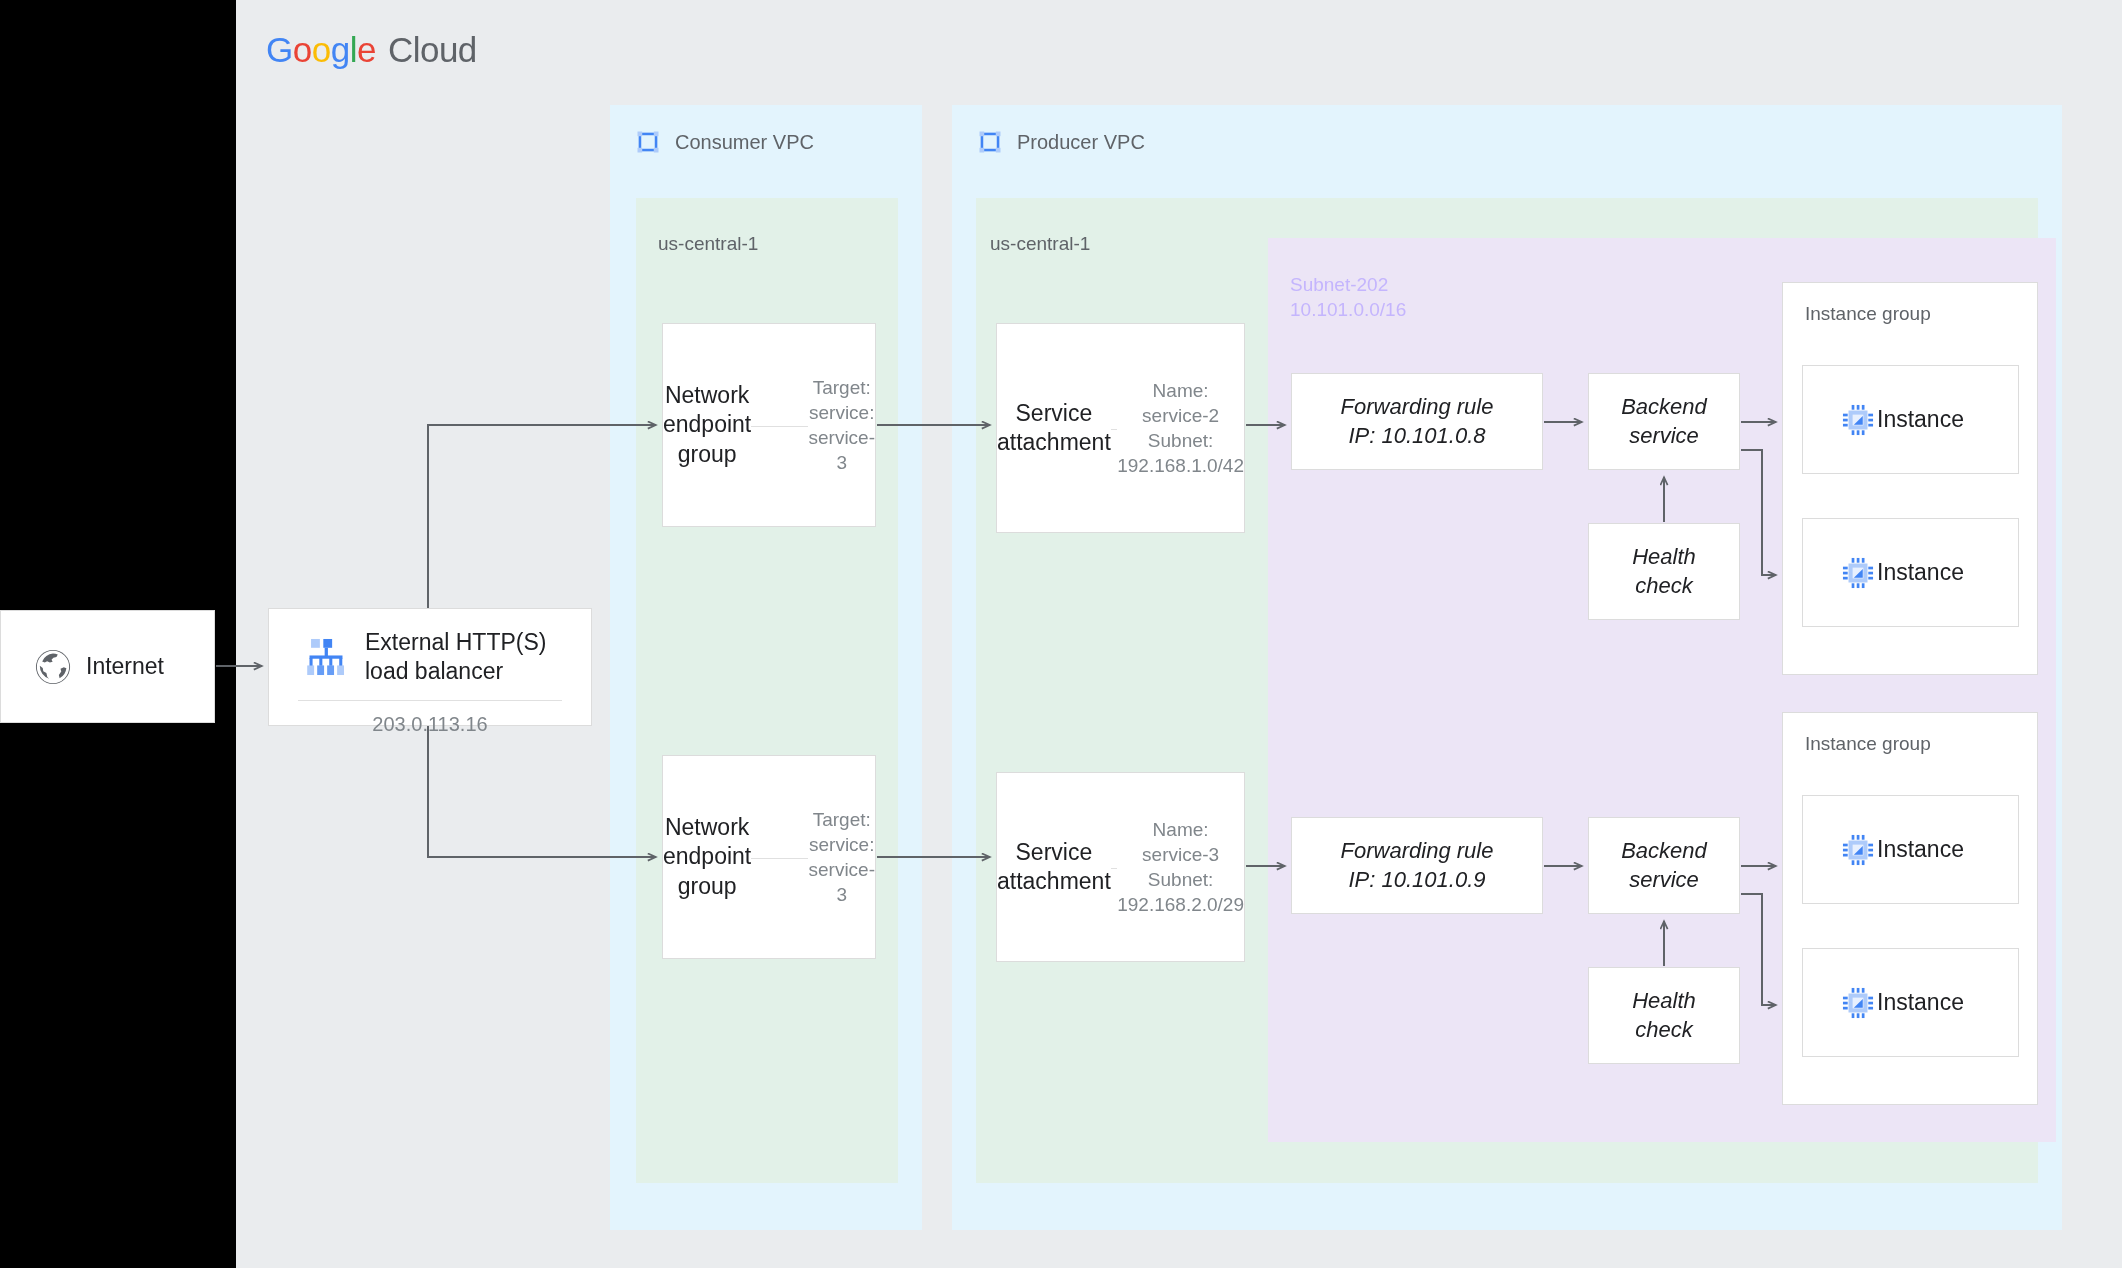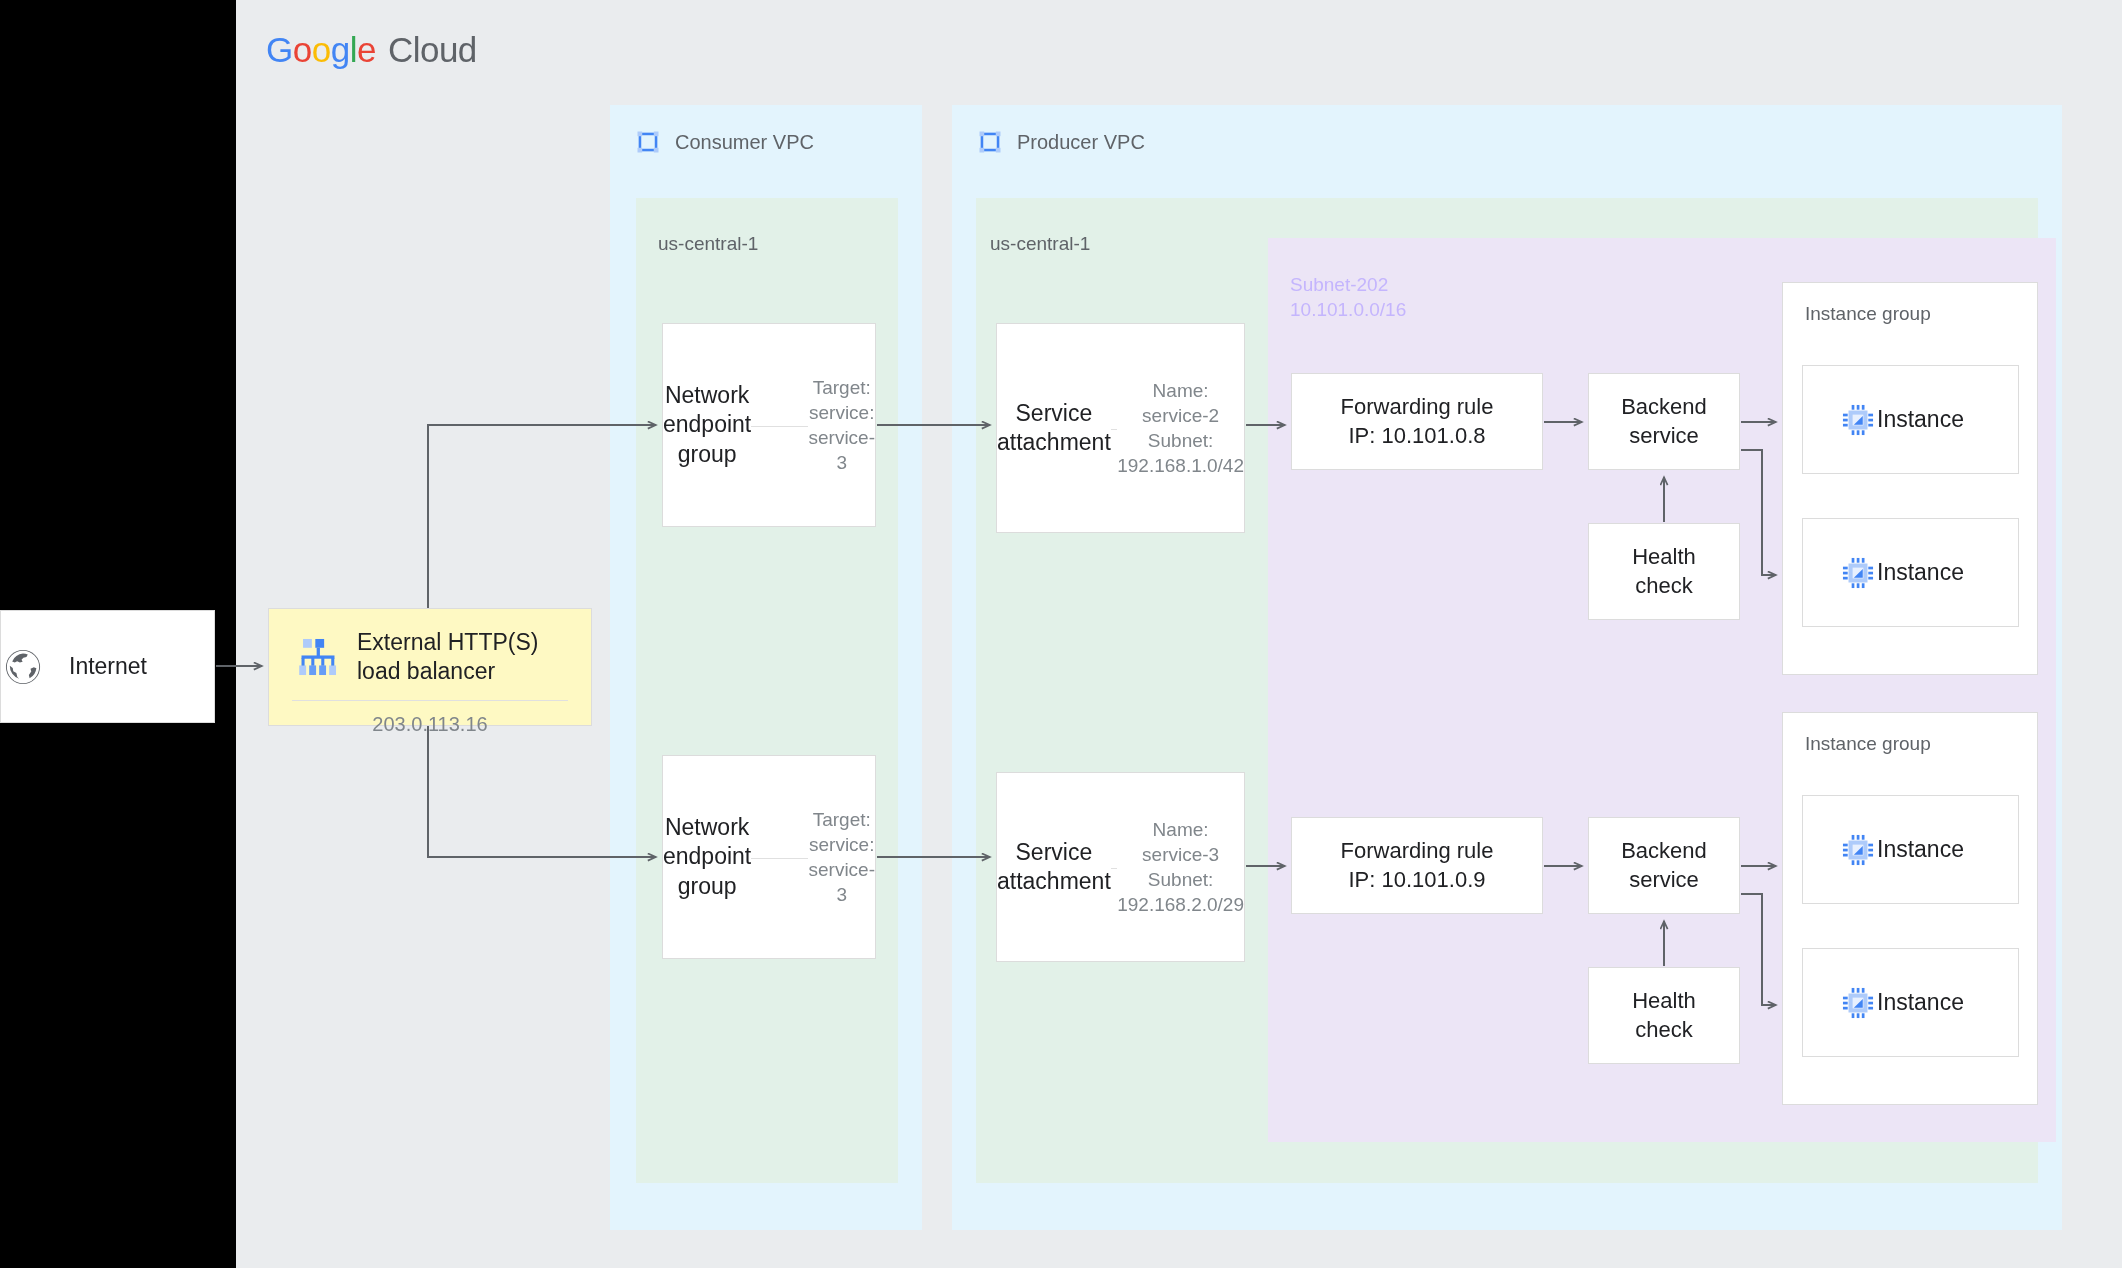--- a/index.html
+++ b/index.html
@@ -26,30 +26,30 @@
   .region-lbl{position:absolute;font-size:19px;color:#5f6368;}
   .subnet{position:absolute;background:#ece5f6;}
   .subnet-lbl{position:absolute;font-size:19px;color:#c4b5fd;line-height:1.33;}
 
   
   .node{position:absolute;background:#fff;border:1px solid #dcdcdc;box-sizing:border-box;
         display:flex;align-items:center;justify-content:center;}
   .node .ttl{font-size:23px;color:#202124;text-align:center;line-height:1.28;}
   .node .rule{width:74%;height:1px;background:#e0e0e0;margin:16px 0 14px;}
   .node .sub{font-size:19px;color:#80868b;text-align:center;line-height:1.32;}
-  .node.plain .ttl{font-size:22px;}
+  .node.plain .ttl{font-size:22px;font-style:italic;}
 
   
   #internet{position:absolute;left:0;top:610px;width:215px;height:113px;background:#fff;
-            border:1px solid #dcdcdc;box-sizing:border-box;display:flex;align-items:center;gap:24px;}
+            border:1px solid #dcdcdc;box-sizing:border-box;display:flex;align-items:center;gap:11px;padding-left:30px;}
   #internet .lbl{font-size:23px;color:#202124;}
 
   
-  #lb{position:absolute;left:268px;top:608px;width:324px;height:118px;background:#fef9c3;
-      border:1px solid #dcdcdc;box-sizing:border-box;padding:19px 0 0;}
+  #lb{position:absolute;left:268px;top:608px;width:324px;height:118px;background:#ffffff;
+      border:1px solid #dcdcdc;box-sizing:border-box;padding:19px 8px 0;}
   #lb .row{display:flex;align-items:center;gap:16px;padding-left:26px;}
   #lb .lbl{font-size:23px;color:#202124;line-height:1.25;}
   #lb .rule{width:86%;height:1px;background:#e0e0e0;margin:14px auto 12px;}
   #lb .ip{font-size:20px;color:#80868b;text-align:center;}
 
   
   .igroup{position:absolute;background:#fff;border:1px solid #dcdcdc;box-sizing:border-box;}
   .igroup .hd{position:absolute;left:22px;top:20px;font-size:19px;color:#5f6368;}
   .inst{position:absolute;left:19px;background:#fff;border:1px solid #dcdcdc;box-sizing:border-box;
         display:flex;align-items:center;padding-left:36px;}

